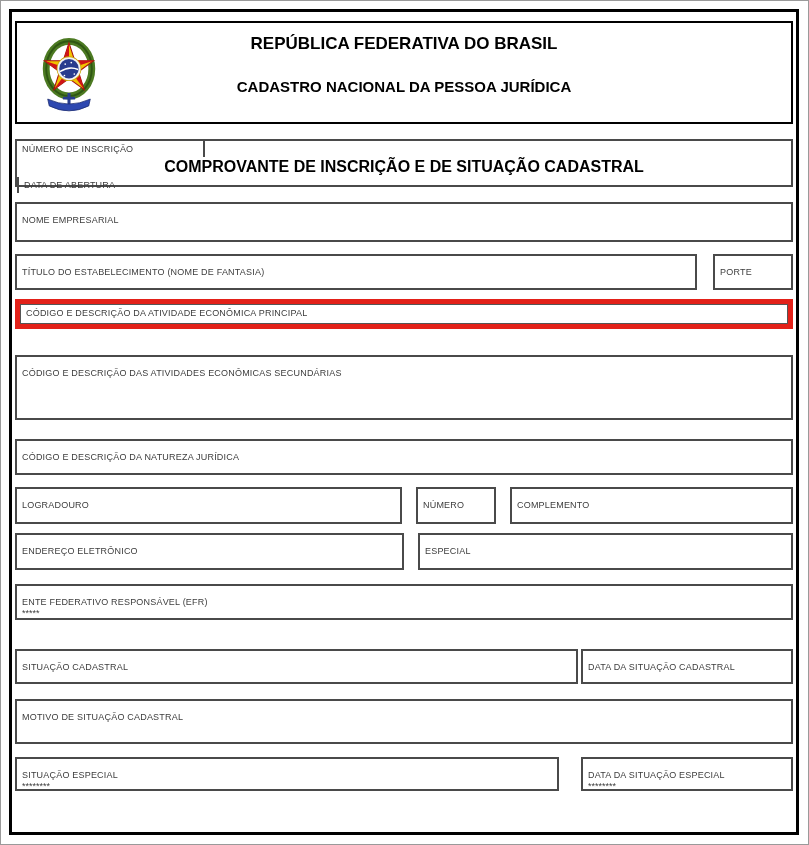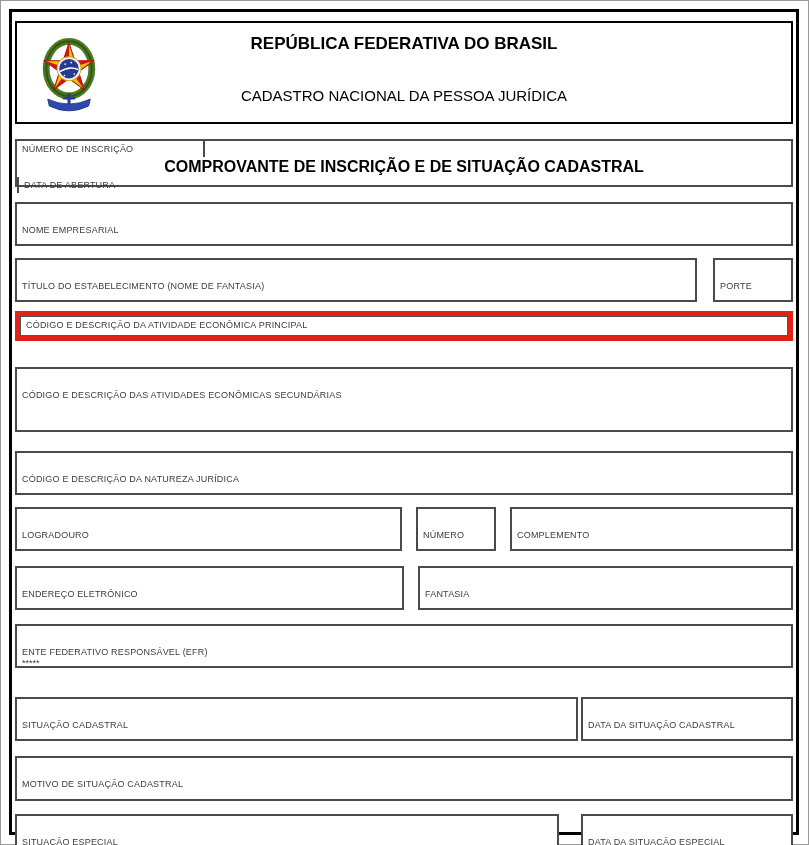--- a/index.html
+++ b/index.html
@@ -19,21 +19,21 @@
     position: absolute;
     left: 8px; top: 8px; right: 9px; bottom: 9px;
     border: 3px solid #000;
     padding: 9px 3px 6px 3px;
     background: #fff;
   }
   
   .fbox {
     border: 2px solid #4a4a4a;
     background: #fff;
-    padding: 20px 5px;
+    padding: 10px 5px;
     overflow: hidden;
   }
   .flabel {
     font-size: 9px;
     color: #3c3c3c;
     letter-spacing: 0.2px;
     line-height: 12px;
     white-space: nowrap;
   }
   .fvalue {
@@ -43,21 +43,21 @@
   }
   
   .header-box {
     height: 103px;
     border: 2px solid #000;
     position: relative;
     display: flex; flex-direction: column; align-items: center;
   }
   .crest { position: absolute; left: 14px; top: 7px; width: 76px; height: 88px; }
   .htitle1 { margin-top: 11px; font-size: 17px; font-weight: bold; color: #000; }
-  .htitle2 { margin-top: 33px; font-size: 15px; font-weight: normal; color: #000; }
+  .htitle2 { margin-top: 24px; font-size: 15px; font-weight: bold; color: #000; }
   
   .row2 {
     margin-top: 15px; height: 48px;
     border: 2px solid #4a4a4a;
     display: flex;
     flex-direction: column;
   }
   .row2-cell1 { width: 188px; border-right: 2px solid #4a4a4a; padding: 2px 5px; }
   .row2-cell2 { flex: 1; display: flex; align-items: center; justify-content: center; padding: 0 12px; }
   .row2-title { font-size: 16px; font-weight: bold; text-align: center; color: #000; line-height: 1.25; }
@@ -73,21 +73,21 @@
   .r-natureza   { margin-top: 19px; height: 36px; }
   .r-logr       { margin-top: 12px; display: flex; gap: 14px; }
   .r-logr .logradouro  { flex: 1; height: 37px; }
   .r-logr .numero      { width: 80px; height: 37px; }
   .r-logr .complemento { width: 283px; height: 37px; }
   .r-cep        { margin-top: 13px; display: flex; }
   .r-cep .cep        { width: 126px; height: 35px; }
   .r-cep .bairro     { width: 230px; height: 35px; margin-left: 28px; }
   .r-cep .municipio  { flex: 1; height: 35px; margin-left: 19px; }
   .r-cep .uf         { width: 57px; height: 35px; margin-left: 18px; margin-right: 11px; }
-  .r-end        { margin-top: 15px; display: flex; gap: 14px; }
+  .r-end        { margin-top: 9px; display: flex; gap: 14px; }
   .r-end .email     { width: 389px; height: 37px; }
   .r-end .telefone  { flex: 1; height: 37px; }
   .r-efr        { margin-top: 14px; height: 36px; }
   .r-sit        { margin-top: 29px; display: flex; gap: 3px; }
   .r-sit .sit       { flex: 1; height: 35px; }
   .r-sit .data-sit  { width: 212px; height: 35px; }
   .r-motivo     { margin-top: 15px; height: 45px; }
   .r-esp        { margin-top: 13px; display: flex; gap: 22px; }
   .r-esp .esp       { flex: 1; height: 34px; }
   .r-esp .data-esp  { width: 212px; height: 34px; }
@@ -185,21 +185,21 @@
       </div>
     </div>
 
 
     <div class="r-end">
       <div class="fbox email">
         <div class="flabel">ENDEREÇO ELETRÔNICO</div>
         <div class="fvalue"></div>
       </div>
       <div class="fbox telefone">
-        <div class="flabel">FANTASIA</div>
+        <div class="flabel">ESPECIAL</div>
         <div class="fvalue"></div>
       </div>
     </div>
 
     <div class="fbox r-efr">
       <div class="flabel">ENTE FEDERATIVO RESPONSÁVEL (EFR)</div>
       <div class="fvalue">*****</div>
     </div>
 
     <div class="r-sit">

